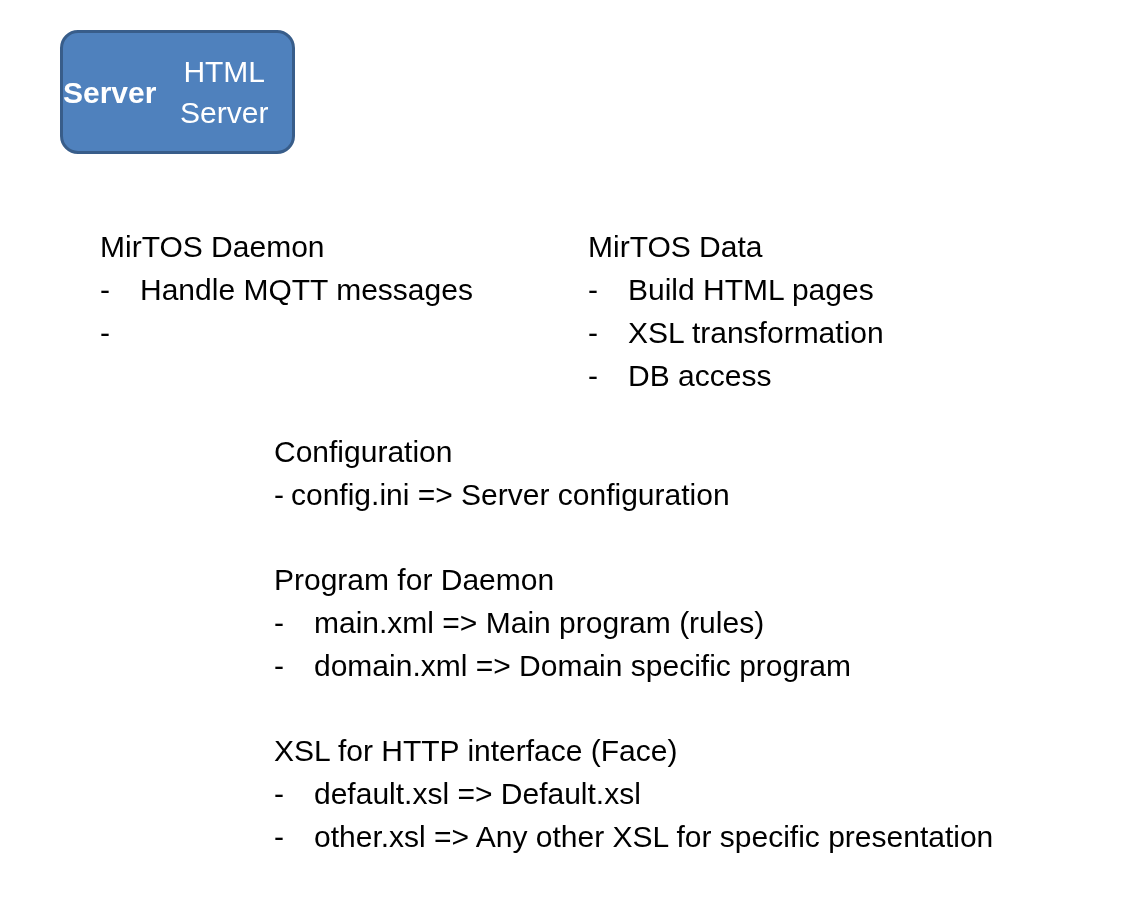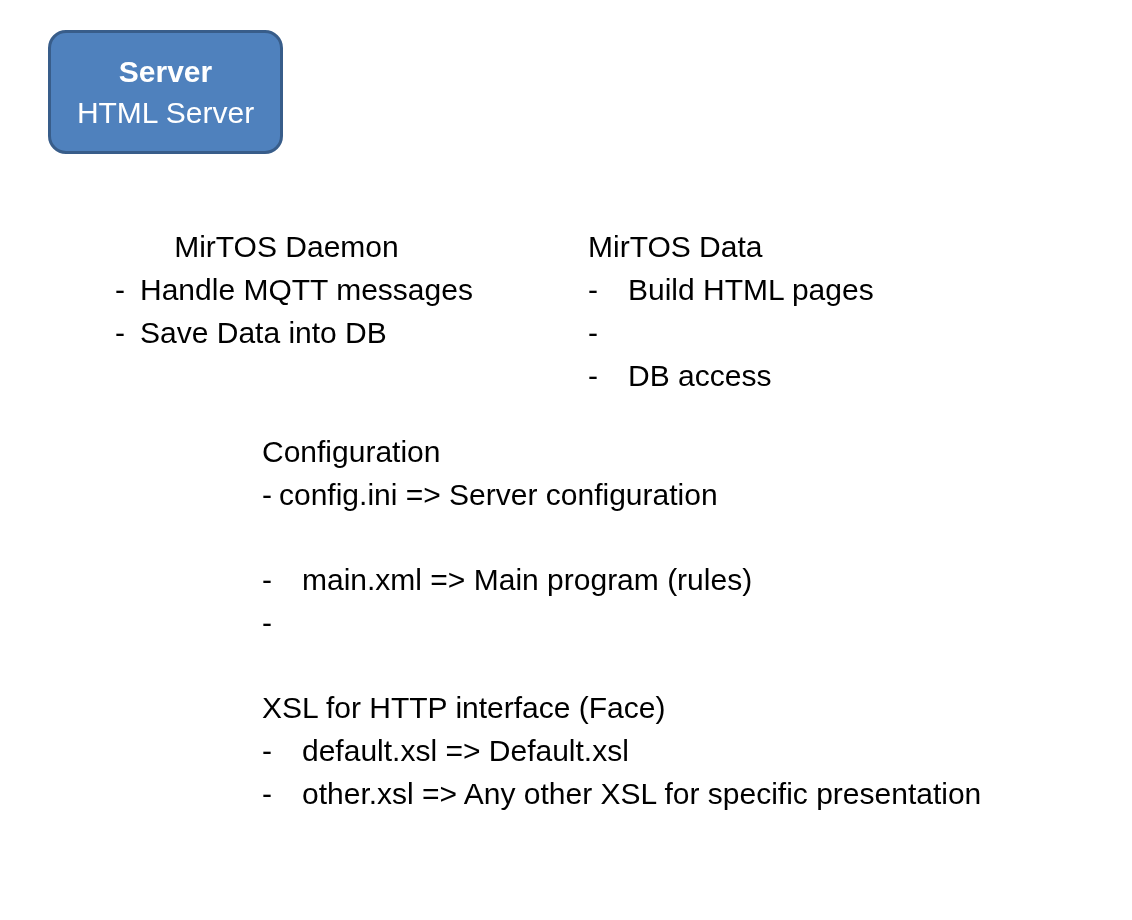--- a/index.html
+++ b/index.html
@@ -14,42 +14,41 @@
     overflow: hidden;
     font-family: "Liberation Sans", sans-serif;
     font-size: 30px;
     line-height: 43px;
     color: #000000;
   }
   .abs { position: absolute; }
 
   
   .server-node {
-    left: 48px;
+    left: 60px;
     top: 30px;
     width: 229px;
     height: 118px;
     background: #4f81bd;
     border: 3px solid #385d8a;
     border-radius: 18px;
     color: #ffffff;
     display: flex;
-    flex-direction: column;
     justify-content: center;
     align-items: center;
     text-align: center;
     line-height: 41px;
   }
   .server-node .node-title { font-weight: bold; }
 
   
   .block { white-space: nowrap; }
-  .block-daemon { left: 100px; top: 225px; text-align: center; }
+  .block-daemon { left: 100px; top: 225px; }
   .block-face   { left: 588px; top: 225px; }
-  .mid-column   { left: 262px; top: 430px; }
+  .mid-column   { left: 274px; top: 430px; }
 
   .section + .section { margin-top: 42px; }
 
   .row { display: flex; }
   .dash { flex: 0 0 40px; }
   .dash.sm { flex: 0 0 17px; }
 </style>
 </head>
 <body>
 
@@ -59,56 +58,58 @@
 </div>
 
 <div class="abs block block-daemon">
   <div>MirTOS Daemon</div>
   <div class="row">
     <span class="dash">-</span>
     <span>Handle MQTT messages</span>
   </div>
   <div class="row">
     <span class="dash">-</span>
-    <span>Save Data into DB</span>
   </div>
 </div>
 
 <div class="abs block block-face">
   <div>MirTOS Data</div>
   <div class="row">
     <span class="dash">-</span>
     <span>Build HTML pages</span>
   </div>
   <div class="row">
     <span class="dash">-</span>
+    <span>XSL transformation</span>
   </div>
   <div class="row">
     <span class="dash">-</span>
     <span>DB access</span>
   </div>
 </div>
 
 <div class="abs block mid-column">
 
   <div class="section">
     <div>Configuration</div>
     <div class="row">
       <span class="dash sm">-</span>
       <span>config.ini =&gt; Server configuration</span>
     </div>
   </div>
 
   <div class="section">
+    <div>Program for Daemon</div>
     <div class="row">
       <span class="dash">-</span>
       <span>main.xml =&gt; Main program (rules)</span>
     </div>
     <div class="row">
       <span class="dash">-</span>
+      <span>domain.xml =&gt; Domain specific program</span>
     </div>
   </div>
 
   <div class="section">
     <div>XSL for HTTP interface (Face)</div>
     <div class="row">
       <span class="dash">-</span>
       <span>default.xsl =&gt; Default.xsl</span>
     </div>
     <div class="row">

